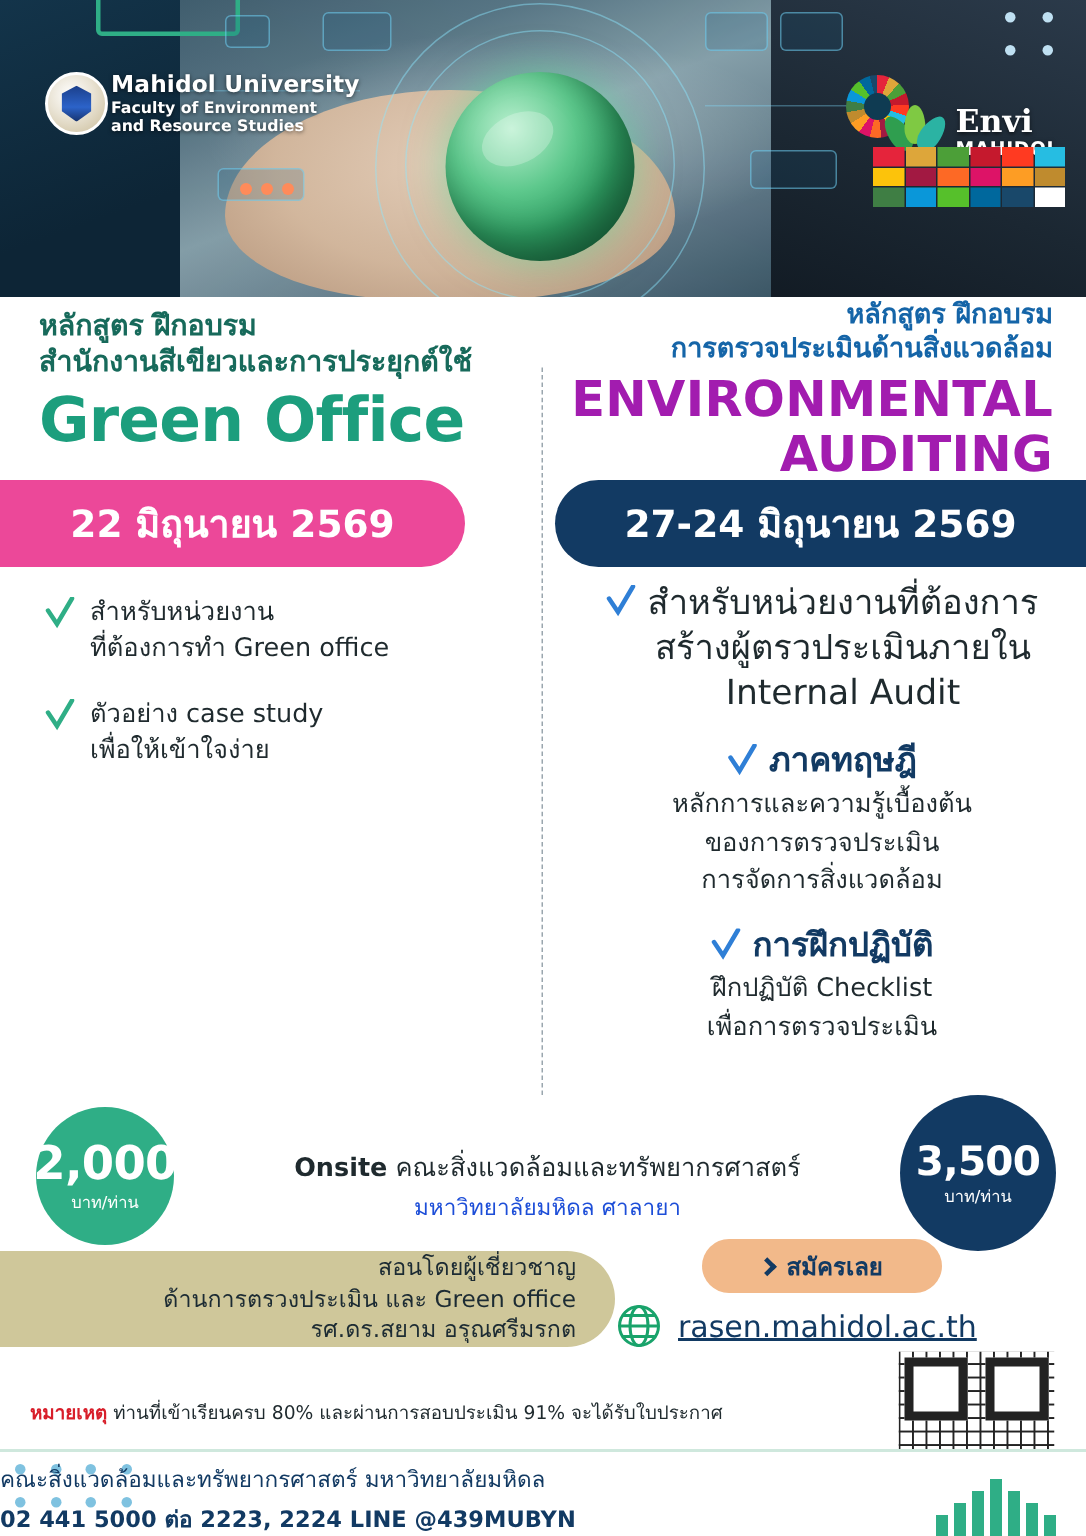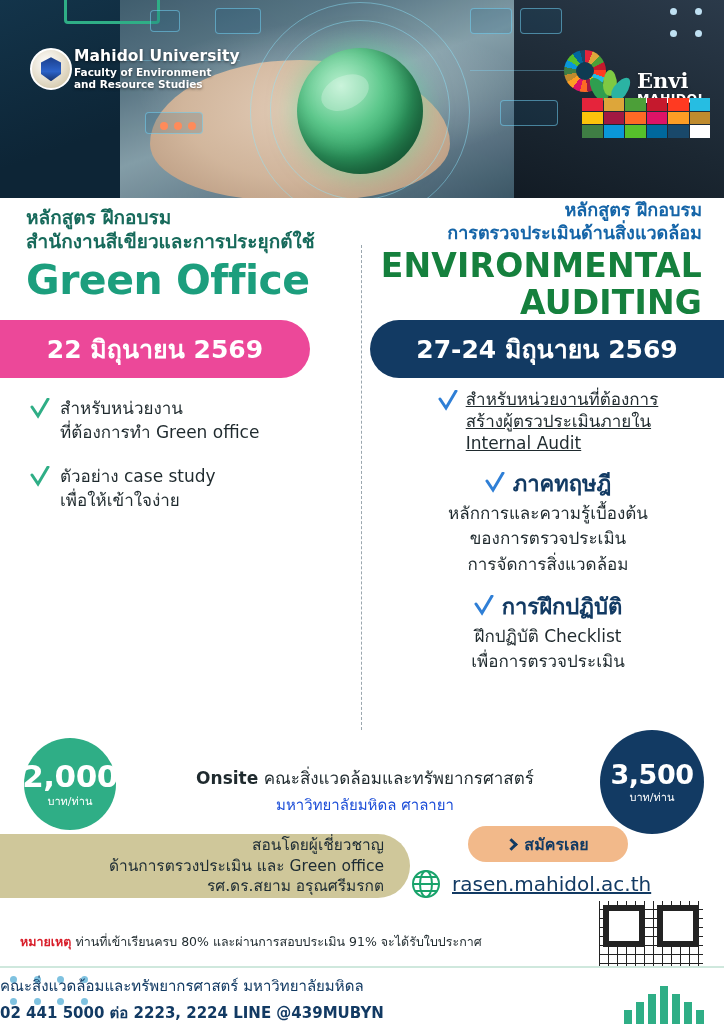--- a/index.html
+++ b/index.html
@@ -118,21 +118,21 @@
   .title-area { position: absolute; left: 0; top: 198px; width: 724px; height: 120px; background: #ffffff; }
   .title-left { position: absolute; left: 26px; top: 8px; width: 330px; }
   .title-right{ position: absolute; right: 22px; top: 0px; width: 360px; text-align: right; }
 
   .kicker-th { color: #176a5b; font-size: 19px; font-weight: 700; line-height: 1.25; }
   .big-green {
     color: #1c9e7d; font-size: 41px; font-weight: 700; letter-spacing: -.5px; margin-top: 2px;
   }
   .sub-blue { color:#1565a8; font-size: 18px; font-weight: 700; line-height:1.3;}
   .big-navy {
-    color: #15803d; font-size: 33px; font-weight: 800; line-height: 1.02; letter-spacing: .2px;
+    color: #a21caf; font-size: 33px; font-weight: 800; line-height: 1.02; letter-spacing: .2px;
     margin-top: 4px;
   }
 
   .divider {
     position: absolute; left: 361px; top: 245px; width: 0; height: 485px;
     border-left: 1px dashed #9aa6ae;
   }
 
   
   .pill {
@@ -155,21 +155,21 @@
   .bullet { display: flex; gap: 10px; margin-bottom: 20px; }
   .check {
     flex: 0 0 auto; width: 20px; height: 22px; position: relative; margin-top: 2px;
   }
   .check svg { display:block; }
   .btxt { color: #1f2a2e; font-size: 17px; line-height: 1.42; }
 
   .rblock { margin-bottom: 16px; }
   .rhead { display:flex; align-items:flex-start; justify-content:center; gap: 8px; }
   .rhead .htxt { color:#123a63; font-size: 22px; font-weight: 700; line-height:1.3; }
-  .rhead .htxt.small { font-size: 17px; font-weight: 400; color:#1f2a2e; text-align:left;text-decoration:underline;}
+  .rhead .htxt.small { font-size: 23px; font-weight: 400; color:#1f2a2e; text-align:center;}
   .rbody { color:#1f2a2e; font-size: 17px; line-height: 1.5; margin-top: 2px; }
 
   
   .price {
     position: absolute; width: 92px; height: 92px; border-radius: 50%;
     display:flex; flex-direction: column; align-items:center; justify-content:center;
     color:#fff; line-height:1;
   }
   .price .amount { font-size: 31px; font-weight: 700; letter-spacing:-.5px; }
   .price .unit { font-size: 11px; margin-top: 4px; }

